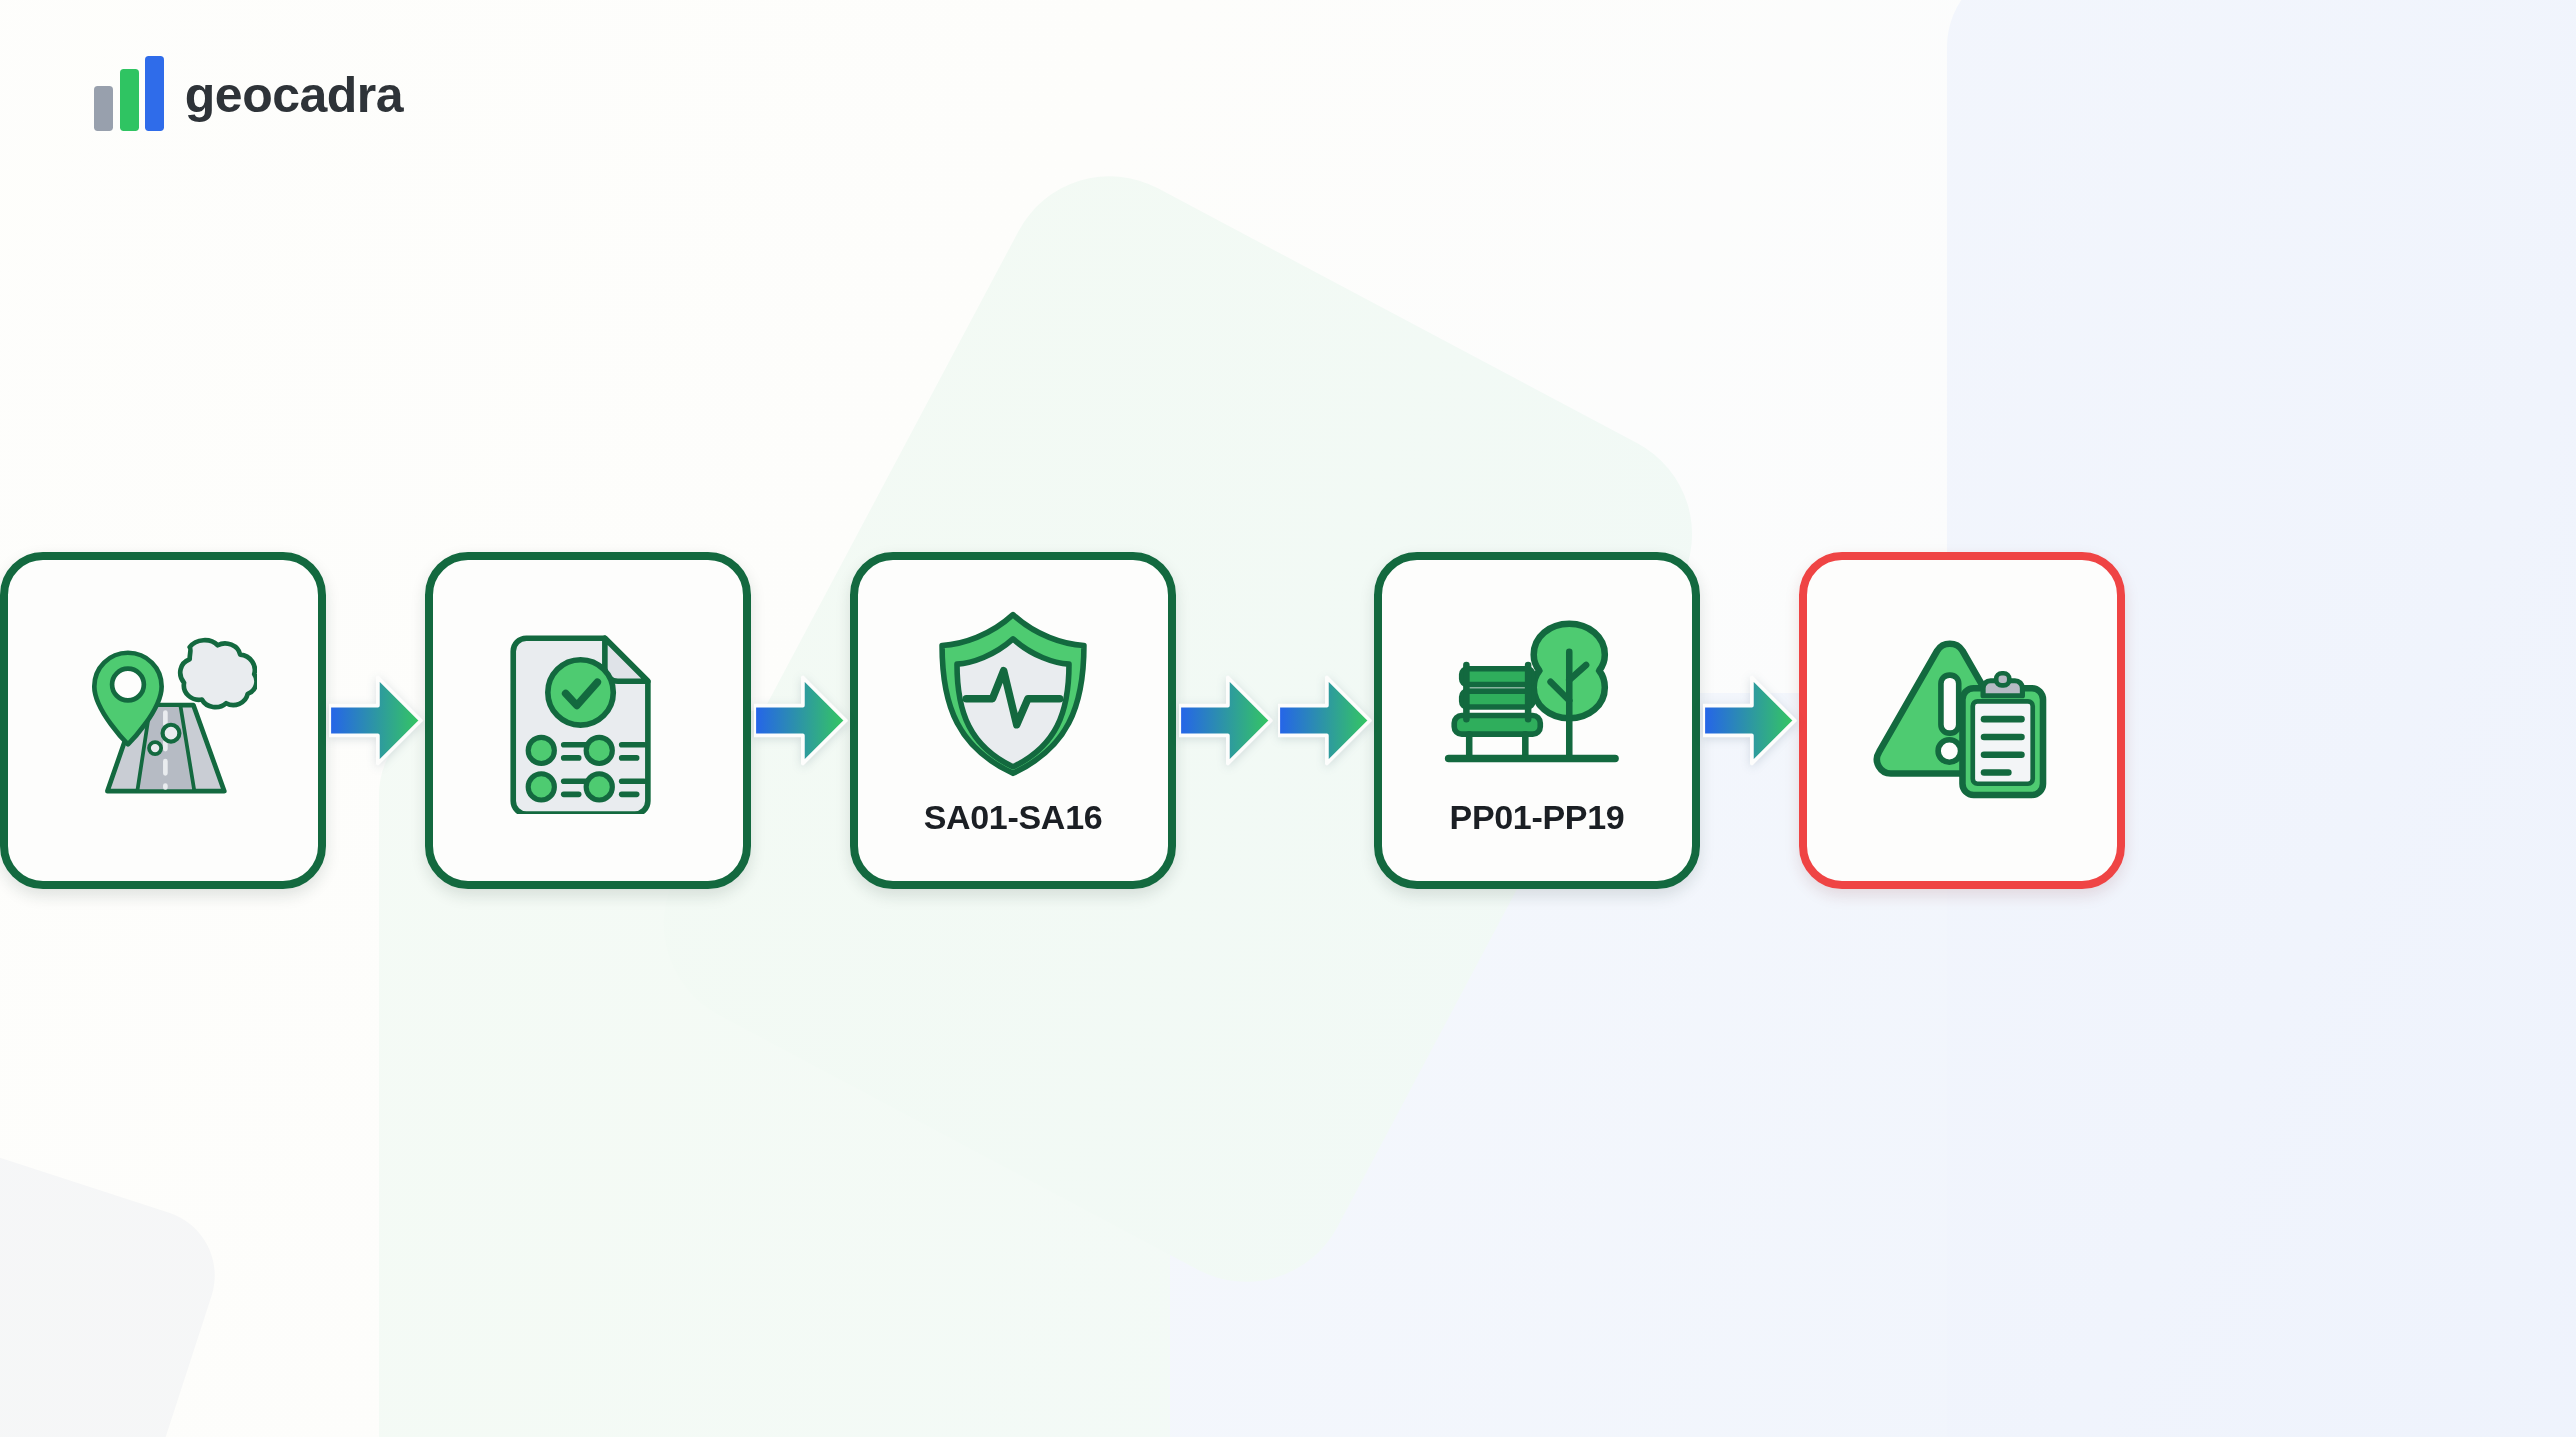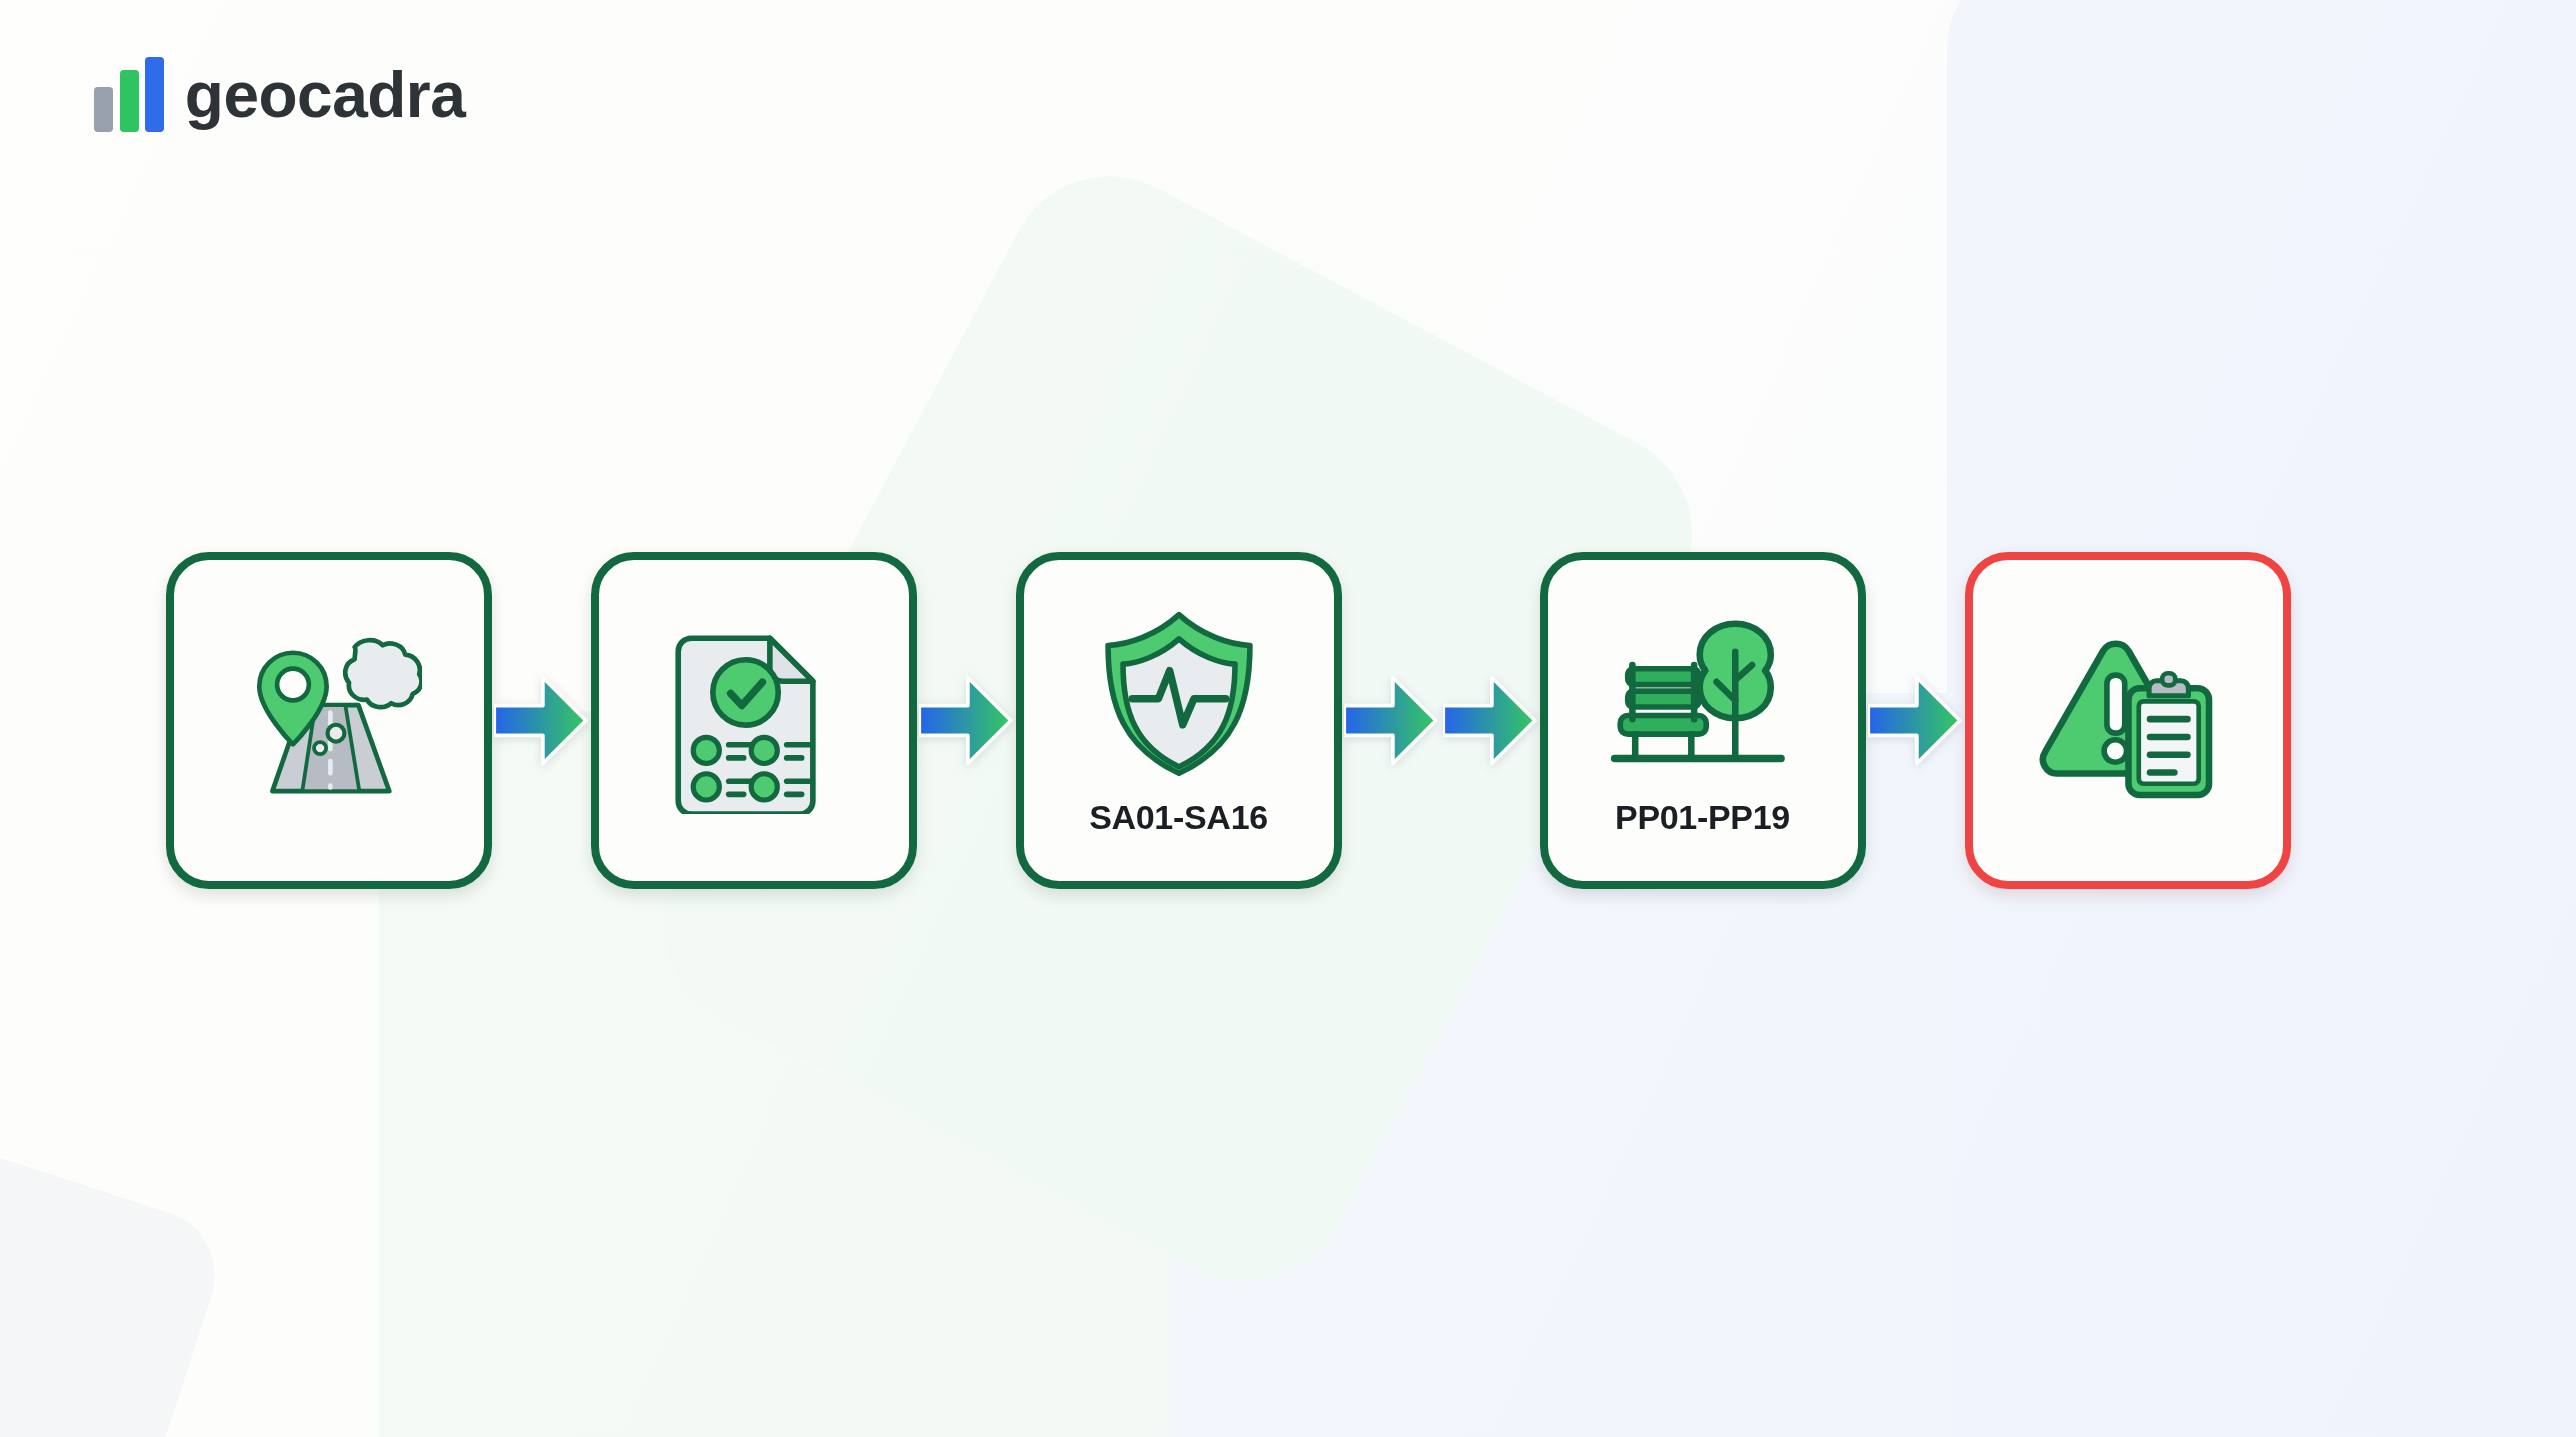--- a/index.html
+++ b/index.html
@@ -45,27 +45,27 @@
   #logo{
     position:absolute; left:94px; top:58px; z-index:5;
     display:flex; align-items:center; gap:20.6px;
   }
   .logo-bars{ display:flex; align-items:flex-end; gap:6.6px; height:73px; }
   .logo-bars i{ display:block; width:19px; border-radius:3.7px; }
   .bar-gray { height:45px; background:#98a0ad; }
   .bar-green{ height:62px; background:#2fc462; }
   .bar-blue { height:75px; background:#2f6cea; }
   .logo-text{
-    font-size:64px; font-weight:700; color:#2e3338; letter-spacing:-0.5px;
+    font-size:50px; font-weight:700; color:#2e3338; letter-spacing:-0.5px;
   }
 
   
   #flow{
     position:absolute; left:0; top:524px; width:2456px; height:393px;
-    display:flex; align-items:center; justify-content:center;
+    display:flex; align-items:center; 
     z-index:4;
   }
   .card{
     width:326px; height:337px; flex:0 0 326px;
     background:#fdfdfc;
     border:8.4px solid #13693f;
     border-radius:43px;
     box-shadow:0 6.6px 15px rgba(23,50,40,.13);
     display:flex; flex-direction:column; align-items:center; justify-content:center;
     position:relative;

